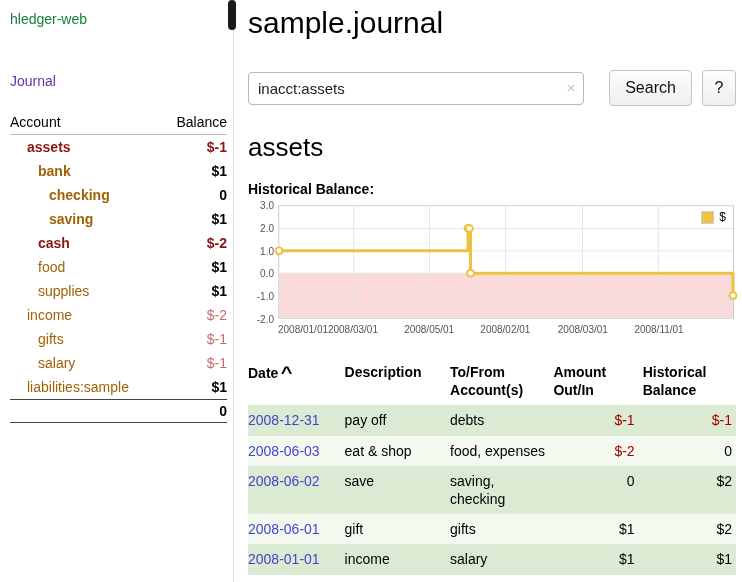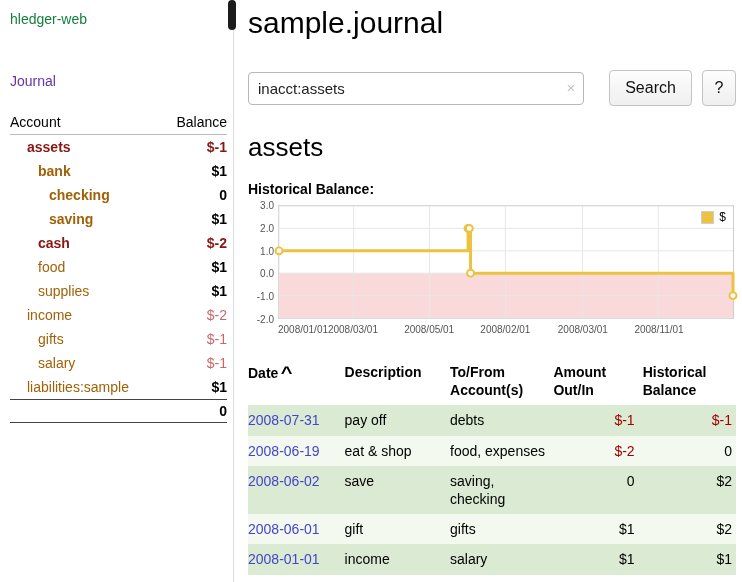--- a/index.html
+++ b/index.html
@@ -232,28 +232,28 @@
           <span>Date</span><span class="sort-icon">^</span>
         </th>
         <th>Description</th>
         <th>To/From Account(s)</th>
         <th class="num">Amount Out/In</th>
         <th class="num">Historical Balance</th>
       </tr>
     </thead>
     <tbody id="register-body">
         <tr class="row-green">
-          <td class=""><a class="date-link">2008-07-31</a></td>
+          <td class=""><a class="date-link">2008-12-31</a></td>
           <td class="">pay off</td>
           <td class="">debts</td>
           <td class="num neg">$-1</td>
           <td class="num neg">$-1</td>
         </tr>
         <tr class="row-light">
-          <td class=""><a class="date-link">2008-06-19</a></td>
+          <td class=""><a class="date-link">2008-06-03</a></td>
           <td class="">eat &amp; shop</td>
           <td class="">food, expenses</td>
           <td class="num neg">$-2</td>
           <td class="num">0</td>
         </tr>
         <tr class="row-green">
           <td class=""><a class="date-link">2008-06-02</a></td>
           <td class="">save</td>
           <td class="">saving, checking</td>
           <td class="num">0</td>

